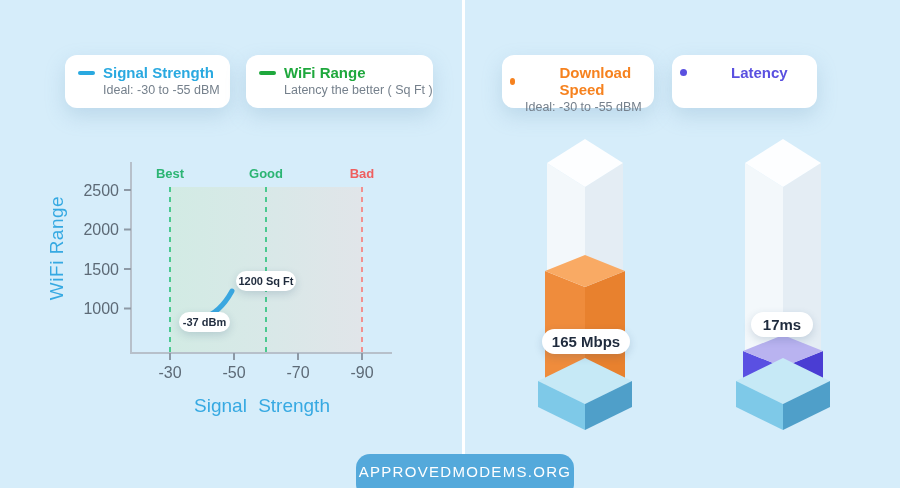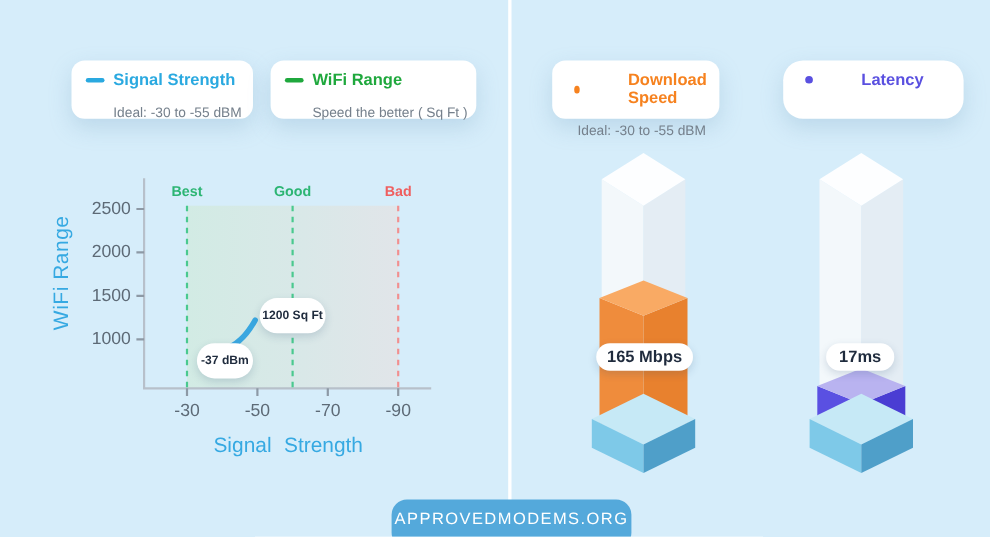--- a/index.html
+++ b/index.html
@@ -7,52 +7,52 @@
   body { font-family:"Liberation Sans", sans-serif; }
   .stage { position:relative; width:900px; height:488px; background:#d6edfa; overflow:hidden; }
 
   .divider { position:absolute; left:462px; top:0; width:3px; height:456px; background:#ffffff; }
 
   
   .card { position:absolute; top:55px; height:53px; background:#ffffff; border-radius:12px;
           box-shadow:0 8px 20px rgba(120,160,195,0.28); padding-top:9px; }
   .card-title-row { display:flex; align-items:center; gap:8px; padding-left:13px; }
   .card-title { font-size:15px; font-weight:700; }
-  .card-sub { font-size:12.5px; color:#75808c; padding-left:38px; margin-top:14px; white-space:nowrap; }
-  .card.dotcard .card-title-row { padding-left:20px;gap:44px; }
+  .card-sub { font-size:12.5px; color:#75808c; padding-left:38px; margin-top:2px; white-space:nowrap; }
+  .card.dotcard .card-title-row { padding-left:8px;gap:44px; }
   .card.dotcard .card-sub { padding-left:23px; }
   .dash { width:17px; height:4px; border-radius:2px; }
   .dot { width:7px; height:7px; border-radius:50%; }
   #card-signal { left:65px; width:165px; }
   #card-wifi { left:246px; width:187px; }
   #card-download { left:502px; width:152px; }
-  #card-latency { left:712px; width:164px;border-radius:18px; }
+  #card-latency { left:672px; width:145px; }
   #card-signal .card-title { color:#2aa9e0; } #card-signal .dash { background:#2aa9e0; }
   #card-wifi .card-title { color:#1fa83d; } #card-wifi .dash { background:#1fa83d; }
   #card-download .card-title { color:#f6821f; } #card-download .dot { background:#f6821f; }
   #card-latency .card-title { color:#5a50e0; } #card-latency .dot { background:#5a50e0; }
 
   
   .plot-svg { position:absolute; left:40px; top:155px; }
   .y-axis-title { position:absolute; left:57px; top:248px; transform:translate(-50%,-50%) rotate(-90deg);
                   color:#36a9e2; font-size:19px; font-weight:500; white-space:nowrap; letter-spacing:0.5px; }
   .x-axis-title { position:absolute; left:131px; top:395px; width:262px; text-align:center;
                   color:#36a9e2; font-size:19px; font-weight:500; word-spacing:6px; }
   .tick-text { font-size:16px; fill:#5d6a76; }
   .zone-text { font-size:13px; font-weight:700; }
 
   
   .pill { position:absolute; background:#ffffff; border-radius:999px; color:#1f2b3d; font-weight:700;
           display:flex; align-items:center; justify-content:center;
           box-shadow:0 3px 8px rgba(40,70,110,0.18); white-space:nowrap; }
-  .pill.small { height:32px; font-size:11px; }
+  .pill.small { height:20px; font-size:11px; }
   .pill.big { height:25px; font-size:15px; }
   #pill-range { left:236px; top:271px; width:60px; }
   #pill-signal { left:179px; top:312px; width:51px; }
-  #pill-download { left:542px; top:312px; width:88px; }
+  #pill-download { left:542px; top:329px; width:88px; }
   #pill-latency { left:751px; top:312px; width:62px; }
 
   .bar-svg { position:absolute; top:125px; }
   #bar-download { left:505px; }
   #bar-latency { left:703px; }
 
   
   .badge { position:absolute; left:356px; top:454px; width:218px; height:44px; background:#54a9db;
            border-radius:14px; text-align:center; padding-top:9px; cursor:pointer; }
   .badge-text { color:#ffffff; font-size:15px; font-weight:400; letter-spacing:1.3px; }
@@ -70,21 +70,21 @@
       <span class="card-title">Signal Strength</span>
     </div>
     <div class="card-sub">Ideal: -30 to -55 dBM</div>
   </div>
 
   <div class="card" id="card-wifi">
     <div class="card-title-row">
       <span class="dash"></span>
       <span class="card-title">WiFi Range</span>
     </div>
-    <div class="card-sub">Speed the better ( Sq Ft )</div>
+    <div class="card-sub">Latency the better ( Sq Ft )</div>
   </div>
 
   <div class="card dotcard" id="card-download">
     <div class="card-title-row">
       <span class="dot"></span>
       <span class="card-title">Download Speed</span>
     </div>
     <div class="card-sub">Ideal: -30 to -55 dBM</div>
   </div>
 

